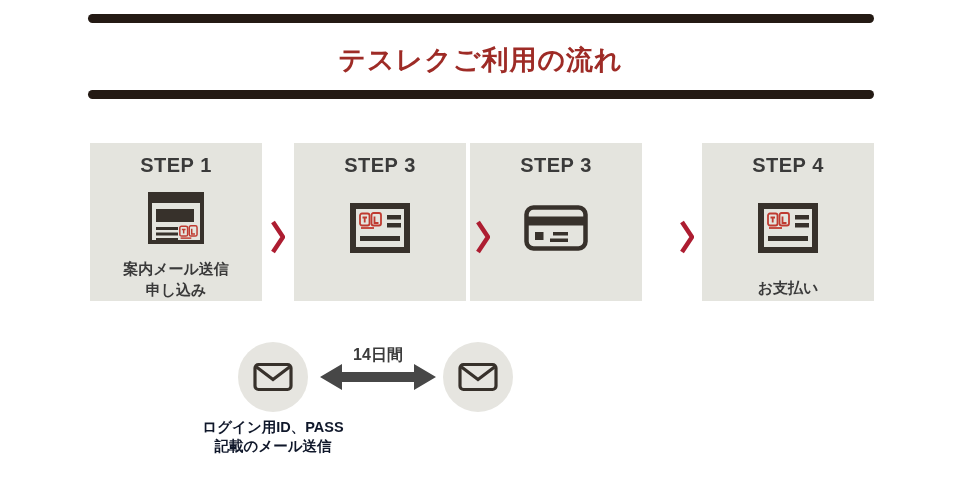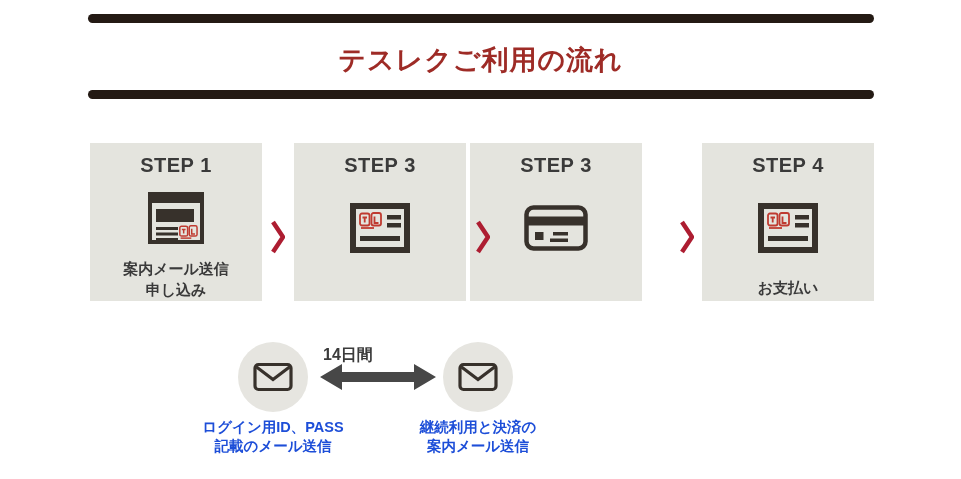--- a/index.html
+++ b/index.html
@@ -38,27 +38,27 @@
   .chevron.c2{left:476px;}
   .chevron.c3{left:680px;}
   
   .mail-circle{
     position:absolute;top:342px;width:70px;height:70px;border-radius:50%;
     background:#e6e5e0;display:flex;align-items:center;justify-content:center;
   }
   .mail-circle.m1{left:238px;}
   .mail-circle.m2{left:443px;}
   .duration-label{
-    position:absolute;left:323px;top:345px;width:110px;
+    position:absolute;left:323px;top:345px;width:110px;text-align:center;
     font-size:16px;font-weight:bold;color:#3b3b3b;
   }
   .duration-arrow{position:absolute;left:320px;top:362px;}
   .mail-caption{
     position:absolute;top:418px;width:220px;text-align:center;
-    font-size:14.5px;font-weight:bold;color:#1d4ed8;line-height:1.3;white-space:pre-line;
+    font-size:14.5px;font-weight:bold;color:#0f172a;line-height:1.3;white-space:pre-line;
   }
   .mail-caption.m1{left:163px;}
   .mail-caption.m2{left:368px;}
 </style>
 </head>
 <body>
 
 <div class="canvas">
 
   <div class="rule top"></div>
@@ -172,16 +172,14 @@
 
   <div class="mail-circle m2">
     <svg width="40" height="30" viewBox="0 0 40 30">
       <rect x="2" y="2.5" width="36" height="25" rx="3.5" fill="none" stroke="#37312b" stroke-width="3.2"></rect>
       <path d="M3.5 5 L20 17.5 L36.5 5" fill="none" stroke="#37312b" stroke-width="3.2"></path>
     </svg>
   </div>
 
   <div class="mail-caption m1">ログイン用ID、PASS
 記載のメール送信</div>
-  <div class="mail-caption m2">継続利用と決済の
-案内メール送信</div>
 
 </div>
 
 </body></html>

